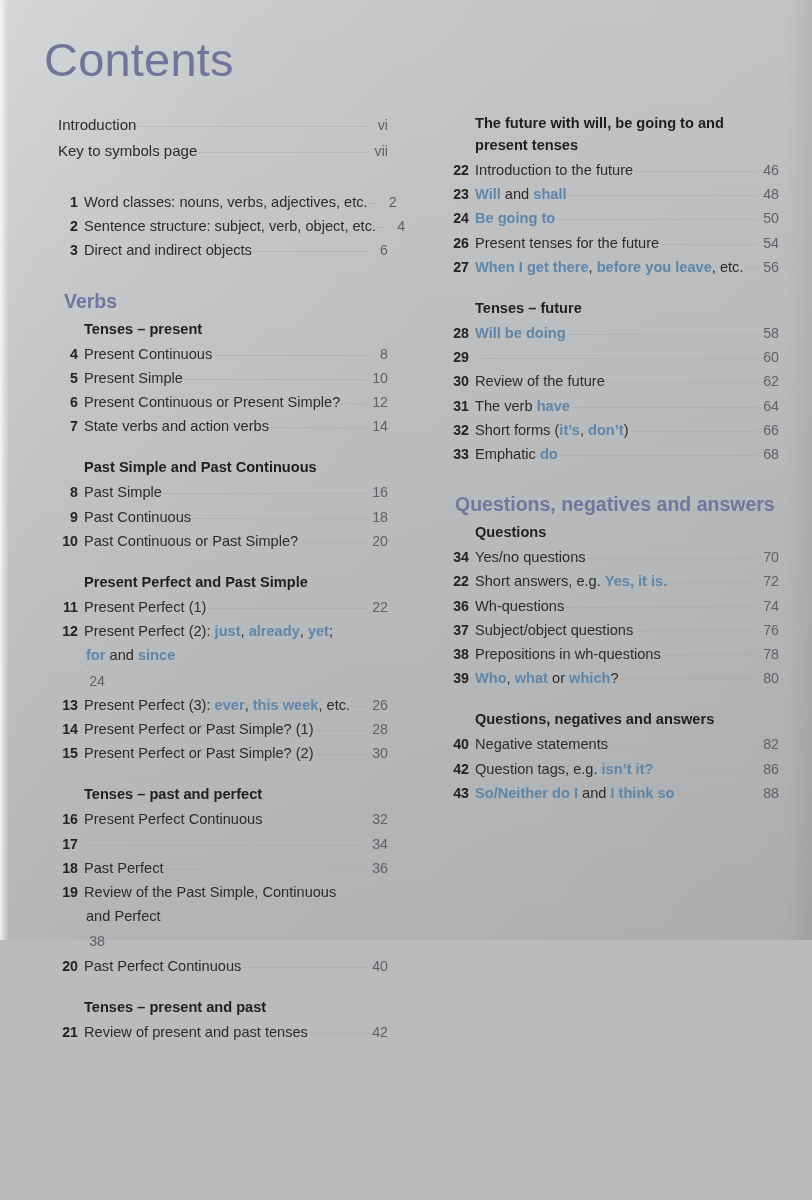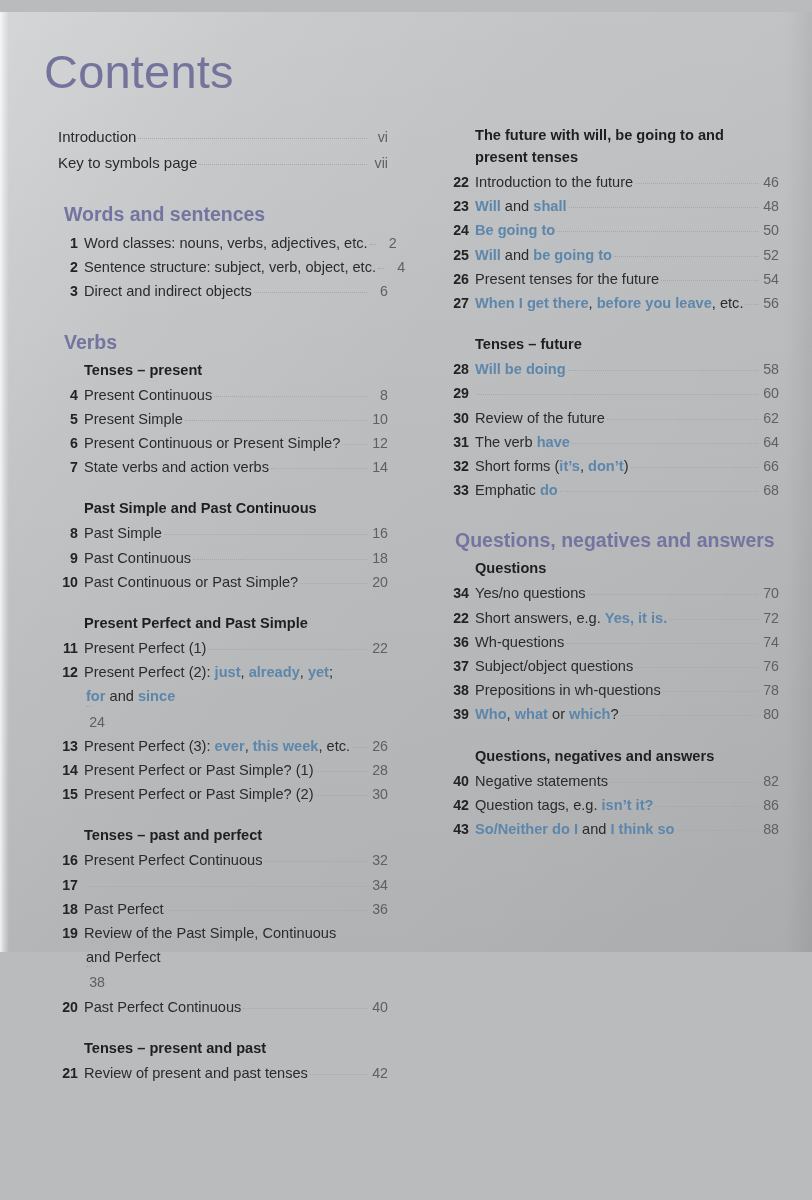--- a/index.html
+++ b/index.html
@@ -14,21 +14,20 @@
     background: #b9bbbd;
   }
   .page {
     position: relative;
     width: 812px;
     height: 940px;
     box-sizing: border-box;
     background:
       linear-gradient(118deg, rgba(255,255,255,0.30) 0%, rgba(255,255,255,0.10) 22%, rgba(255,255,255,0.00) 46%, rgba(0,0,0,0.015) 72%, rgba(0,0,0,0.05) 100%),
       linear-gradient(180deg, #c2c4c6 0%, #bdbfc1 30%, #b8babc 62%, #b2b4b6 100%);
-    margin-top: 12px;
   }
   .page:before {
     content: "";
     position: absolute;
     left: 0; top: 0; bottom: 0;
     width: 9px;
     background: linear-gradient(90deg, rgba(255,255,255,0.82) 0%, rgba(255,255,255,0.40) 45%, rgba(255,255,255,0.0) 100%);
     pointer-events: none;
   }
   .page:after {
@@ -156,21 +155,20 @@
         <div class="entry">
           <span class="body">
             <span class="label">Key to symbols page</span>
             <span class="dots"></span>
             <span class="pg">vii</span>
           </span>
         </div>
       </div>
     <div>
         <div class="sp-lg"></div>
-        <div class="sect-head">Words and sentences</div>
         <div class="entry">
           <span class="num">1</span>
           <span class="body">
             <span class="label">Word classes: nouns, verbs, adjectives, etc.</span>
             <span class="dots"></span>
             <span class="pg">2</span>
           </span>
         </div>
         <div class="entry">
           <span class="num">2</span>
@@ -372,28 +370,20 @@
         </div>
         <div class="entry">
           <span class="num">24</span>
           <span class="body">
             <span class="label"><span class="kw">Be going to</span></span>
             <span class="dots"></span>
             <span class="pg">50</span>
           </span>
         </div>
         <div class="entry">
-          <span class="num">25</span>
-          <span class="body">
-            <span class="label"><span class="kw">Will</span> and <span class="kw">be going to</span></span>
-            <span class="dots"></span>
-            <span class="pg">52</span>
-          </span>
-        </div>
-        <div class="entry">
           <span class="num">26</span>
           <span class="body">
             <span class="label">Present tenses for the future</span>
             <span class="dots"></span>
             <span class="pg">54</span>
           </span>
         </div>
         <div class="entry">
           <span class="num">27</span>
           <span class="body">

